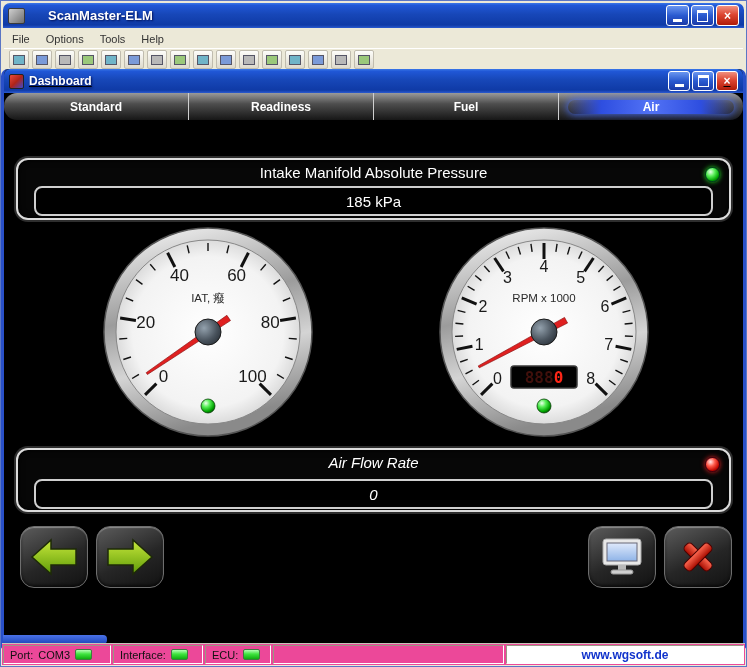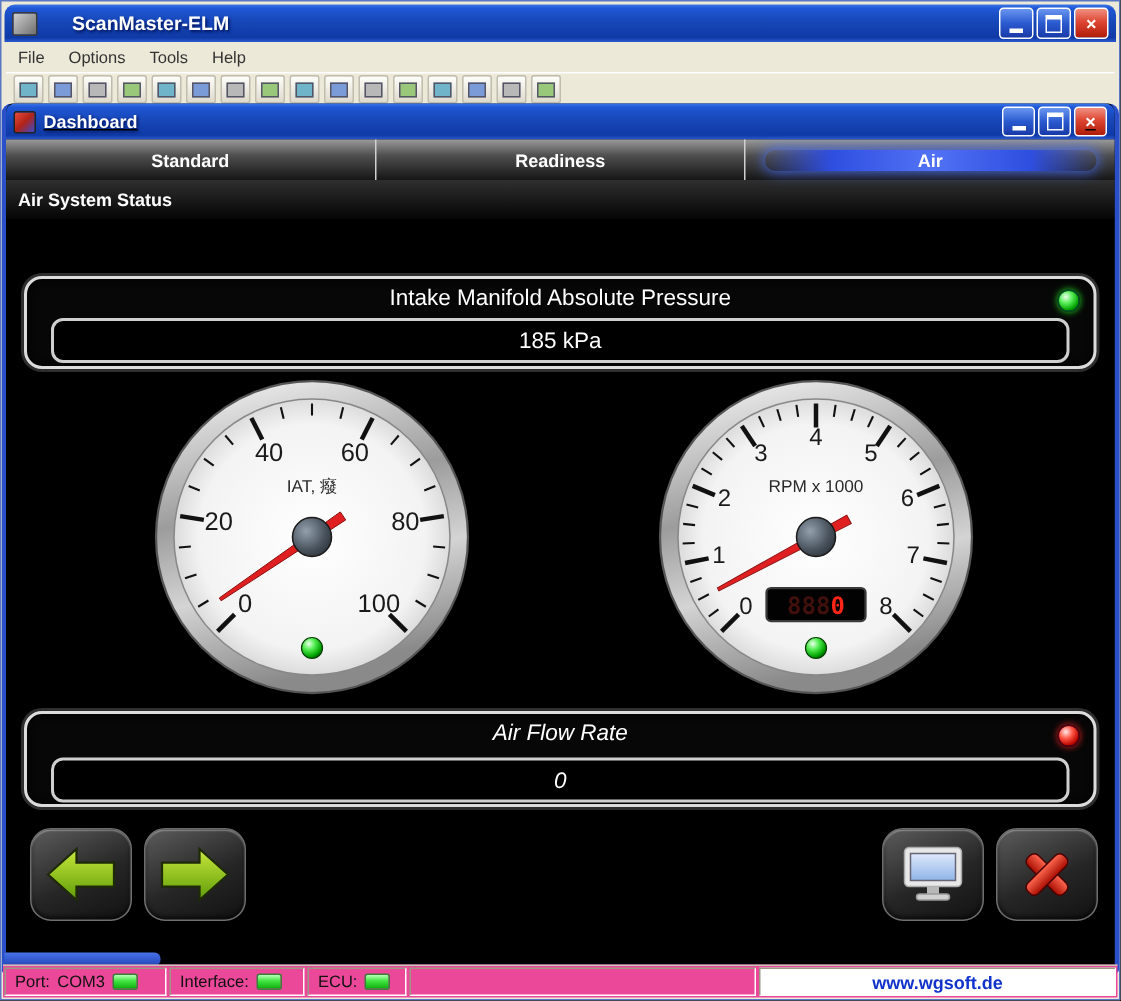--- a/index.html
+++ b/index.html
@@ -37,21 +37,21 @@
   
   .dashboard{position:absolute;left:0;right:0;top:68px;height:577px;
     border:3px solid #2950c8;border-top:0;background:#000;display:flex;flex-direction:column;
     border-radius:7px 7px 3px 3px;}
   .dtitlebar{height:24px;border-radius:6px 6px 0 0;display:flex;align-items:center;gap:5px;padding:0 5px;
     background:linear-gradient(180deg,#3a77e8 0%,#2057d6 10%,#1747b8 45%,#0f3aa6 88%,#2a5ad0 100%);text-decoration:underline;}
   .dash-ic{width:13px;height:13px;border-radius:2px;border:1px solid #222;
     background:linear-gradient(135deg,#e84a3a 0%,#b02418 50%,#3a4ad0 100%);}
   .dtitlebar .wbtn{width:20px;height:18px;}
 
-  .tabbar{height:27px;display:flex;background:linear-gradient(180deg,#9a9a9a 0%,#4e4e4e 40%,#161616 100%);}
+  .tabbar{height:27px;display:flex;background:linear-gradient(180deg,#9a9a9a 0%,#4e4e4e 40%,#161616 100%);border-radius:13px;}
   .tab{flex:1;position:relative;display:flex;align-items:center;justify-content:center;
     color:#fff;font-weight:bold;font-size:12px;border-right:1px solid #d0d0d0;cursor:default;}
   .tab:last-child{border-right:0;}
   .tab .hl{position:absolute;left:5%;right:5%;top:50%;height:14px;transform:translateY(-50%);
     border-radius:7px;
     background:linear-gradient(90deg,rgba(30,50,180,0.05),#2e4ee0 20%,#5272f5 50%,#2e4ee0 80%,rgba(30,50,180,0.05));
     box-shadow:0 0 9px 1px rgba(70,110,255,0.85);}
   .tab b{position:relative;z-index:1;font-weight:bold;}
 
   .section{height:26px;line-height:26px;padding-left:8px;color:#fff;font-weight:bold;font-size:12px;
@@ -199,26 +199,28 @@
     </div>
 
     <div class="tabbar">
       <div class="tab">
           <b>Standard</b>
         </div>
       <div class="tab">
           <b>Readiness</b>
         </div>
       <div class="tab">
+          <b>Fuel</b>
+        </div>
+      <div class="tab">
         <div class="hl"></div>
         <b>Air</b>
       </div>
     </div>
 
-    <div class="section">Air System Status</div>
 
     <div class="dcontent">
 
       <div class="npanel" id="map-panel">
         <div class="ptitle">Intake Manifold Absolute Pressure</div>
         <div class="pled green"></div>
         <div class="pvalue">185 kPa</div>
       </div>
 
       <div class="gauge" id="iat-gauge"><svg viewBox="-106 -106 212 212" width="212" height="212">

